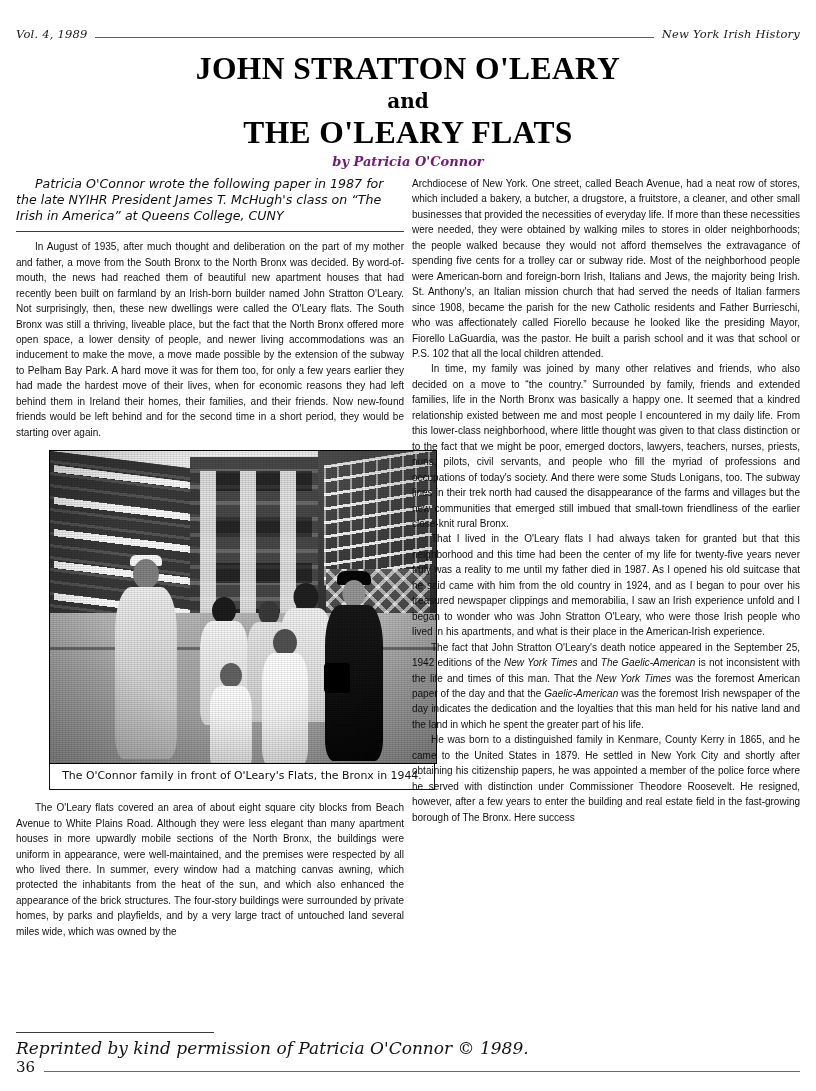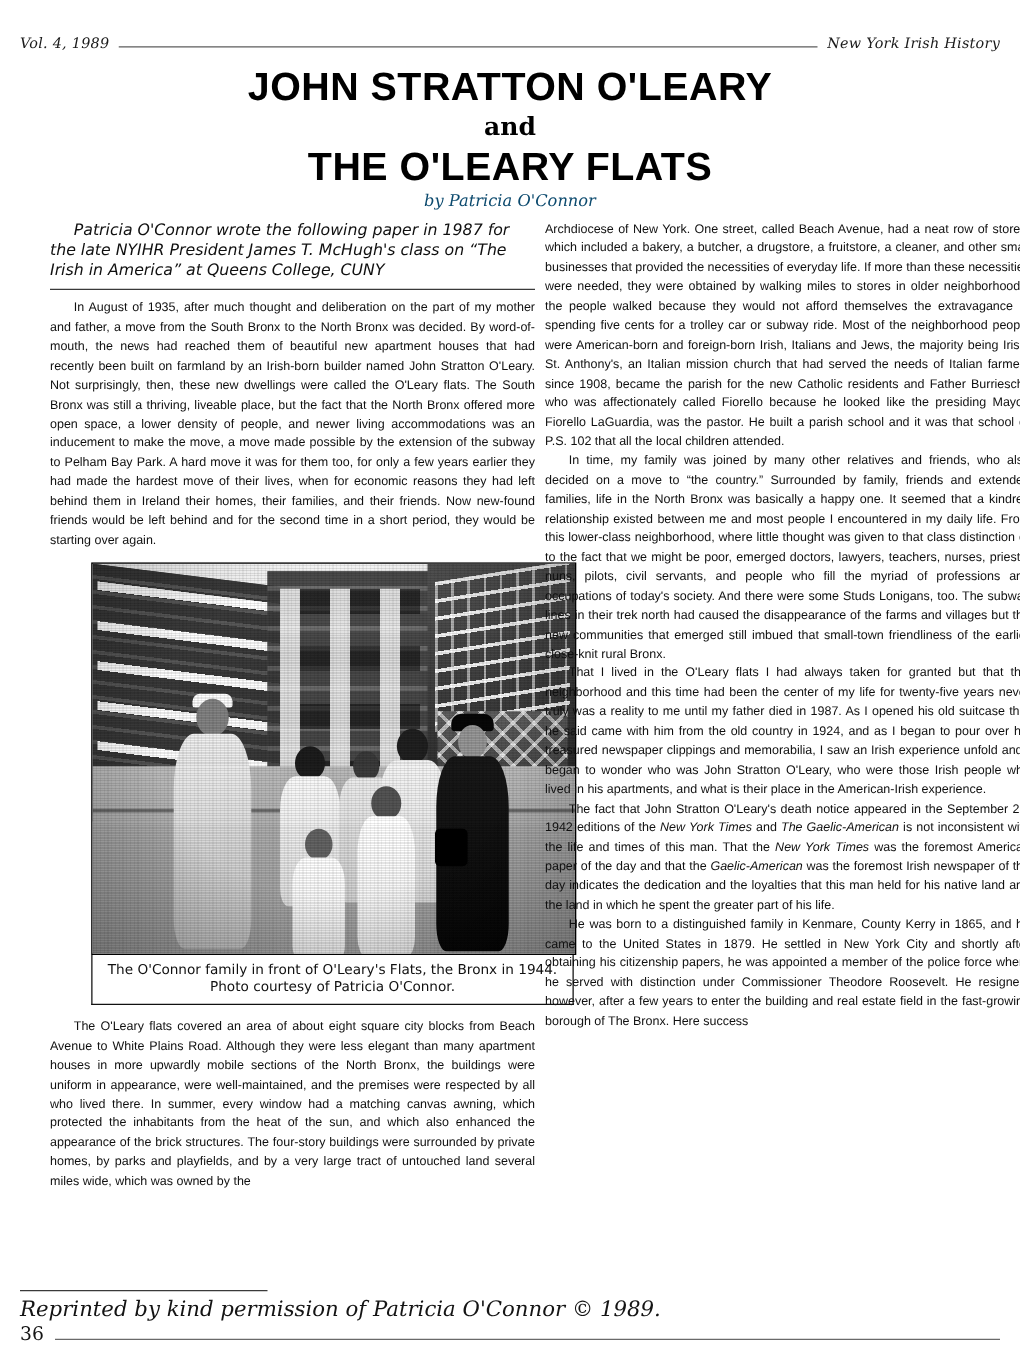--- a/index.html
+++ b/index.html
@@ -52,48 +52,48 @@
 
   
   .title-block {
     position: absolute;
     left: 16px;
     top: 52px;
     width: 784px;
     text-align: center;
   }
   .title-main {
-    font-family: Liberation Sans, sans-serif;
+    font-family: Liberation Serif, serif;
     font-weight: bold;
     font-size: 31.5px;
     letter-spacing: 0.4px;
     line-height: 1.08;
     color: #000;
   }
   .title-and {
     font-family: "DejaVu Serif", serif;
     font-weight: bold;
     font-size: 20px;
     line-height: 1.5;
     color: #000;
   }
   .byline {
     font-family: "DejaVu Serif", serif;
     font-style: italic;
     font-size: 13px;
     margin-top: 4px;
-    color: #0c4a6e;
+    color: #701a75;
+    font-weight: bold;
   }
 
   
   .col {
     position: absolute;
     top: 176px;
     width: 388px;
-    margin-left: 24px;
   }
   .col-left  { left: 16px; }
   .col-right { left: 412px; }
 
   .body-text {
     font-family: Liberation Sans, sans-serif;
     font-size: 10px;
     line-height: 15.45px;
     text-align: justify;
     color: #101010;
@@ -400,21 +400,20 @@
         <div class="person p-g1">
           <div class="head"></div>
           <div class="torso"></div>
         </div>
 
         <div class="grain"></div>
         <div class="vignette"></div>
       </div>
       <div class="caption-box">
         <div class="caption-line">The O'Connor family in front of O'Leary's Flats, the Bronx in 1944.</div>
-        <div class="caption-line">Photo courtesy of Patricia O'Connor.</div>
       </div>
     </div>
 
     <p class="body-text indent" style="margin-top:10px;">The O'Leary flats covered an area of about eight square city blocks from Beach Avenue to White Plains Road. Although they were less elegant than many apartment houses in more upwardly mobile sections of the North Bronx, the buildings were uniform in appearance, were well-maintained, and the premises were respected by all who lived there. In summer, every window had a matching canvas awning, which protected the inhabitants from the heat of the sun, and which also enhanced the appearance of the brick structures. The four-story buildings were surrounded by private homes, by parks and playfields, and by a very large tract of untouched land several miles wide, which was owned by the</p>
   </div>
 
   <div class="col col-right">
     <p class="body-text">Archdiocese of New York. One street, called Beach Avenue, had a neat row of stores, which included a bakery, a butcher, a drugstore, a fruitstore, a cleaner, and other small businesses that provided the necessities of everyday life. If more than these necessities were needed, they were obtained by walking miles to stores in older neighborhoods; the people walked because they would not afford themselves the extravagance of spending five cents for a trolley car or subway ride. Most of the neighborhood people were American-born and foreign-born Irish, Italians and Jews, the majority being Irish. St. Anthony's, an Italian mission church that had served the needs of Italian farmers since 1908, became the parish for the new Catholic residents and Father Burrieschi, who was affectionately called Fiorello because he looked like the presiding Mayor, Fiorello LaGuardia, was the pastor. He built a parish school and it was that school or P.S. 102 that all the local children attended.</p>
     <p class="body-text indent">In time, my family was joined by many other relatives and friends, who also decided on a move to “the country.” Surrounded by family, friends and extended families, life in the North Bronx was basically a happy one. It seemed that a kindred relationship existed between me and most people I encountered in my daily life. From this lower-class neighborhood, where little thought was given to that class distinction or to the fact that we might be poor, emerged doctors, lawyers, teachers, nurses, priests, nuns, pilots, civil servants, and people who fill the myriad of professions and occupations of today's society. And there were some Studs Lonigans, too. The subway lines in their trek north had caused the disappearance of the farms and villages but the new communities that emerged still imbued that small-town friendliness of the earlier close-knit rural Bronx.</p>
     <p class="body-text indent">That I lived in the O'Leary flats I had always taken for granted but that this neighborhood and this time had been the center of my life for twenty-five years never truly was a reality to me until my father died in 1987. As I opened his old suitcase that he said came with him from the old country in 1924, and as I began to pour over his treasured newspaper clippings and memorabilia, I saw an Irish experience unfold and I began to wonder who was John Stratton O'Leary, who were those Irish people who lived in his apartments, and what is their place in the American-Irish experience.</p>

